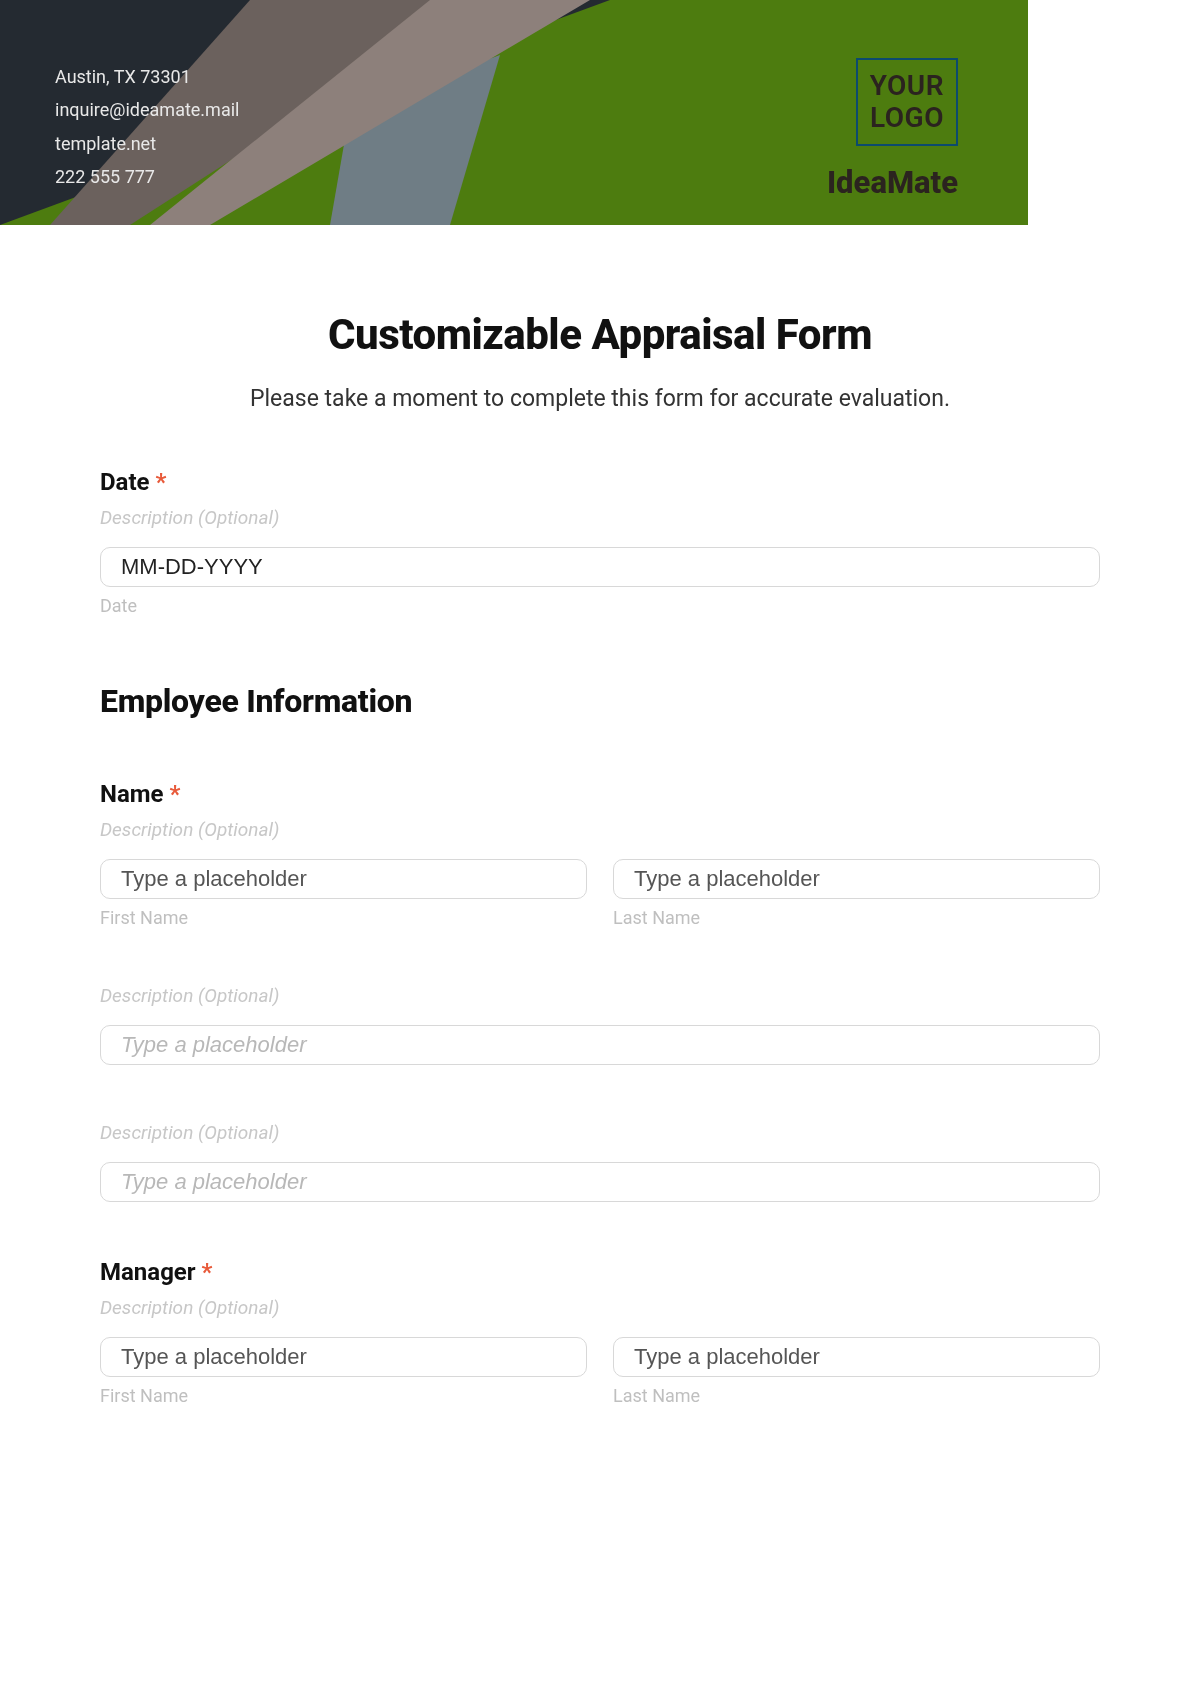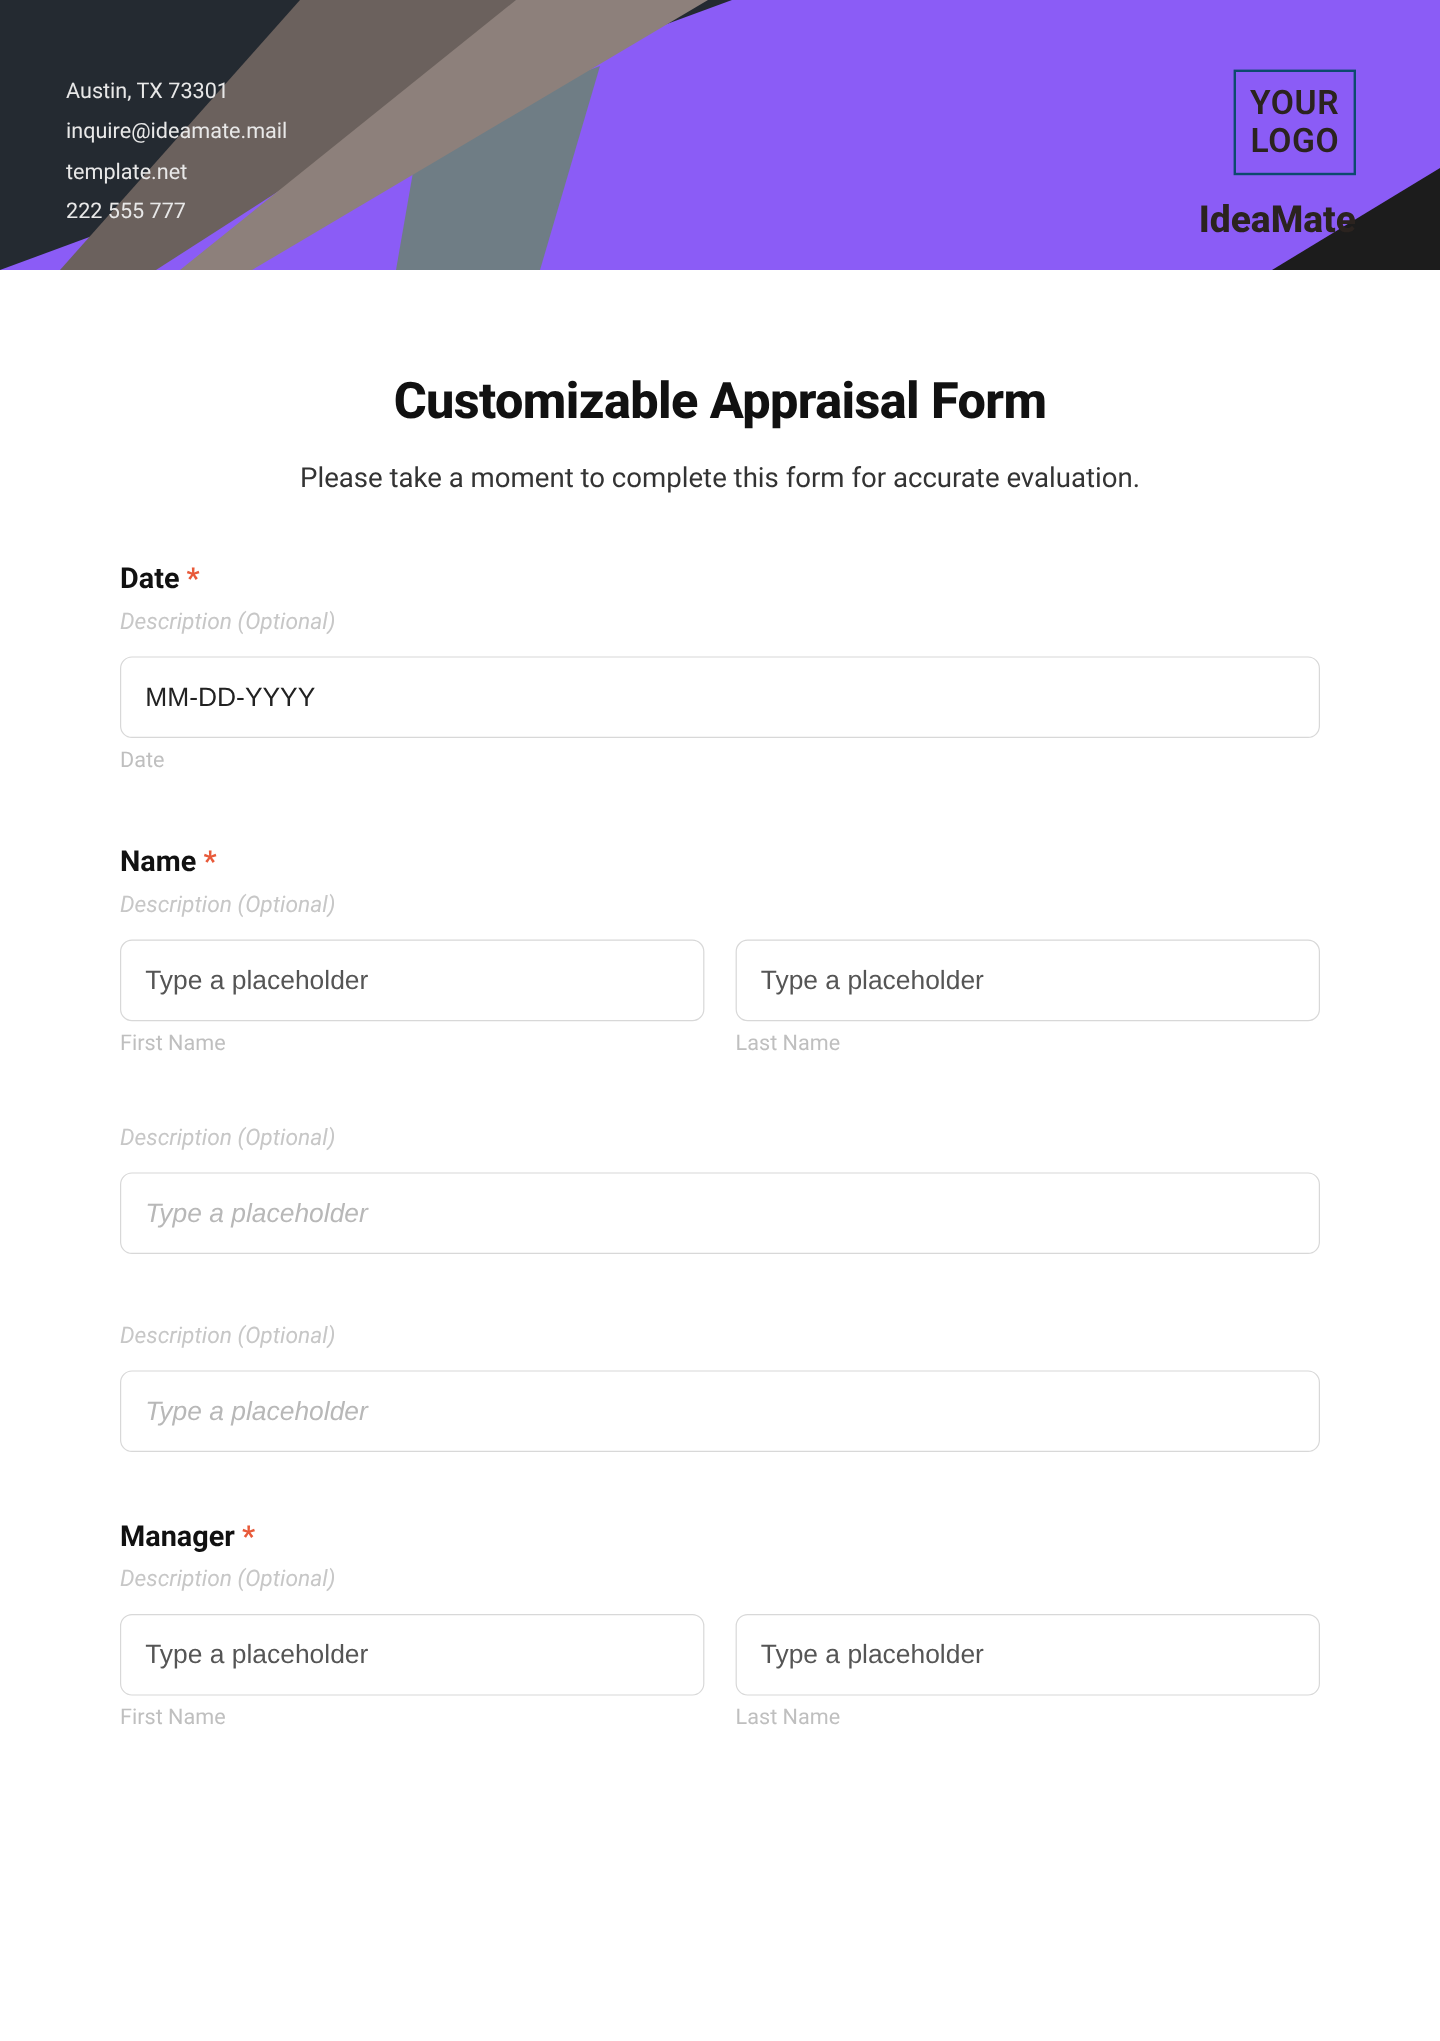--- a/index.html
+++ b/index.html
@@ -4,23 +4,23 @@
 <style>
   * { box-sizing: border-box; margin: 0; padding: 0; }
   body {
     font-family: -apple-system, BlinkMacSystemFont, "Segoe UI", Roboto, Helvetica, Arial, sans-serif;
     background: #fff;
     width: 1200px;
     color: #1a1a1a;
   }
   .header-banner {
     position: relative;
-    width: 1200px;
+    width: 1028px;
     height: 225px;
-    background: #8b5cf6;
+    background: #4d7c0f;
     overflow: hidden;
   }
   .header-banner svg {
     position: absolute;
     top: 0; left: 0;
     width: 1200px;
     height: 225px;
   }
   .contact-block {
     position: absolute;
@@ -89,21 +89,21 @@
     color: #c7c7c7;
   }
   .input-row {
     display: flex;
     gap: 26px;
     margin-top: 18px;
   }
   .input-col { flex: 1; }
   .text-input {
     width: 100%;
-    height: 68px;
+    height: 40px;
     border: 1px solid #d8d8d8;
     border-radius: 10px;
     padding: 0 20px;
     font-size: 22px;
     color: #222;
     background: #fff;
   }
   .text-input::placeholder {
     color: #b8b8b8;
     font-style: italic;
@@ -166,20 +166,21 @@
     </div>
     <div class="field-desc">Description (Optional)</div>
     <div class="input-row">
       <div class="input-col">
         <input type="text" class="text-input solid-ph-dark" placeholder="MM-DD-YYYY" style="">
         <div class="sub-label">Date</div>
       </div>
     </div>
   </div>
 
+  <h2 class="section-heading">Employee Information</h2>
 
   <div class="field-block tighter">
     <div class="field-label">
       <span>Name</span>
       <span class="req">*</span>
     </div>
     <div class="field-desc">Description (Optional)</div>
     <div class="input-row">
       <div class="input-col">
         <input type="text" class="text-input solid-ph" placeholder="Type a placeholder" style="">

